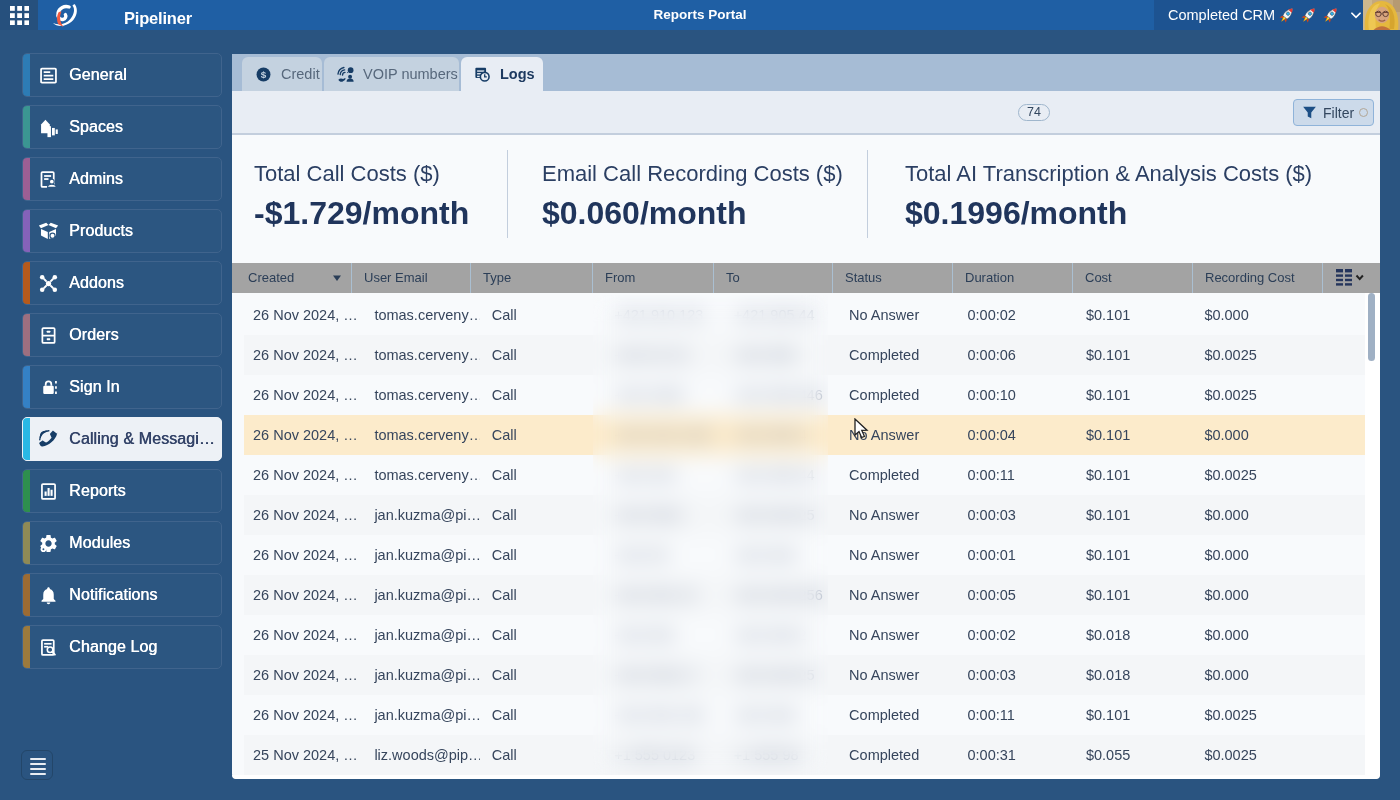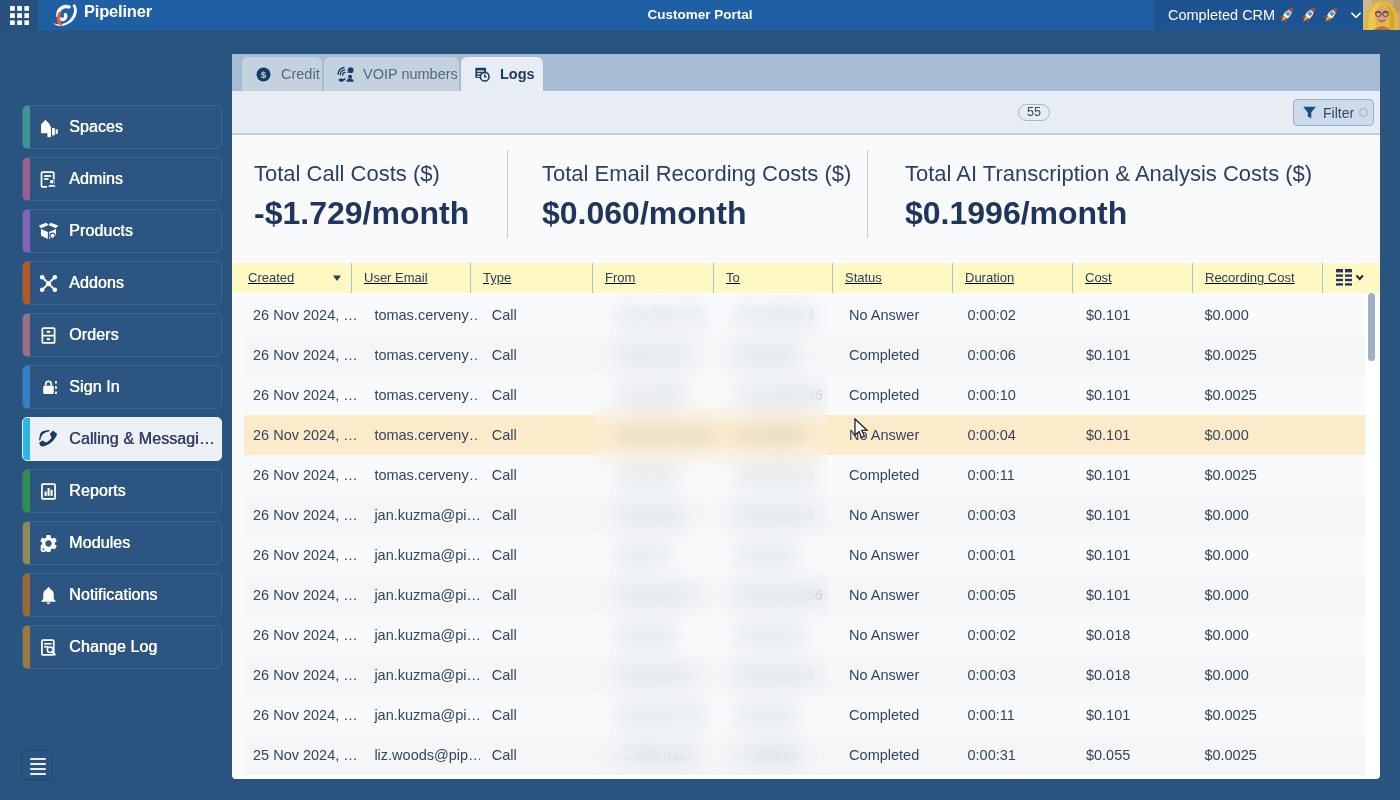--- a/index.html
+++ b/index.html
@@ -1,21 +1,21 @@
 <!DOCTYPE html>
 <html><head>
 <meta charset="utf-8">
 <style>
 * { margin:0; padding:0; box-sizing:border-box; }
 html,body { width:1400px; height:800px; overflow:hidden; font-family:"Liberation Sans", sans-serif; }
 body { background:#2a5480; position:relative; }
 #topbar { position:absolute; left:0; top:0; width:1400px; height:30px; background:#1f5fa4; }
 #gridbtn { position:absolute; left:0; top:0; width:38px; height:30px; background:#26507d; }
 #gridbtn svg { position:absolute; left:10px; top:6px; }
-#logo { position:absolute; left:50px; top:2px; height:26px; display:flex; align-items:flex-start; }
+#logo { position:absolute; left:50px; top:2px; height:26px; display:flex; align-items:flex-end;gap:40px; }
 #logotext { color:#fff; font-size:16.5px; font-weight:700; margin-left:5px; letter-spacing:-0.2px; }
 #toptitle { position:absolute; left:0; right:0; top:0; height:30px; text-align:center; line-height:30px; color:#fff; font-size:13.5px; font-weight:700; }
 #topright { position:absolute; right:0; top:0; width:246px; height:30px; background:#1d5391; display:flex; align-items:center; }
 #toprtext { color:#fff; font-size:14.5px; font-weight:400; margin-left:14px; }
 .rocket { width:21px; height:21px; margin-left:1px; }
 #chev { margin-left:8px; }
 #avatar { position:absolute; right:0; top:0; width:37px; height:30px; }
 
 
 #sidebar { position:absolute; left:0; top:30px; width:232px; height:770px; }
@@ -49,21 +49,21 @@
 #filter .fcirc { width:9px; height:9px; border:1.5px solid #b2a797; border-radius:50%; margin-left:5px; }
 #tooldiv { position:absolute; left:0; top:42px; width:1148px; height:1.5px; background:#c3cedd; }
 
 
 .sumcol { position:absolute; top:70px; }
 .sumlabel { font-size:22px; color:#2b3f63; }
 .sumval { font-size:32px; font-weight:700; color:#20355c; margin-top:8px; }
 .sumsep { position:absolute; top:59px; width:1px; height:88px; background:#c3cedd; }
 
 
-#thead { position:absolute; left:0; top:172px; width:1148px; height:30px; background:#fef9c3; display:flex;text-decoration:underline; }
+#thead { position:absolute; left:0; top:172px; width:1148px; height:30px; background:#a3a3a3; display:flex; }
 .th { height:30px; line-height:30px; font-size:13px; color:#2b3e57; padding-left:12px; border-right:1px solid #aabfd1; position:relative; }
 .th:last-child { border-right:none; }
 #tbody { position:absolute; left:0; top:204px; width:1148px; }
 .row { position:absolute; left:12px; width:1133px; height:40px; display:flex; }
 .row.alt { background:#f4f6f8; }
 .row.hl { background:#fcebcb; }
 .td { height:40px; line-height:40px; font-size:14.5px; color:#36455c; padding-left:12px; white-space:nowrap; overflow:hidden; }
 .bl { color:#707d98; padding-left:14px !important; }
 #blurpane { position:absolute; left:361px; top:204px; width:235px; height:480px; backdrop-filter:blur(11px); -webkit-backdrop-filter:blur(11px); }
 #gutter { position:absolute; left:1133px; top:202px; width:15px; height:482px; background:#fff; }
@@ -89,21 +89,21 @@
       </svg>
     </div>
   <div id="logo">
     <svg width="29" height="26" viewBox="0 0 28 26">
       <path d="M24.5 2.5 C28 7.5 26.5 15 21 19.8 C15 25 6.5 25.2 2.5 21 C8.5 23.8 15.5 22 19.6 17.3 C23.6 12.8 24.8 7 22 3.8 C22.8 2.6 24 2 24.5 2.5 Z" fill="#fff"></path>
       <path d="M18.6 5 C13.8 3.2 8.9 6 7.6 10.7 C6.5 14.7 9 18 12.3 17.5 C15 17 16 14.3 14.9 12.6" stroke="#fff" stroke-width="3.4" fill="none" stroke-linecap="round"></path>
       <path d="M11 9.6 C8.6 14.6 9.4 20.2 13 25 L7.9 22.3 C5.9 18.4 6.2 13.2 8.3 9.9 Z" fill="#f15b40"></path>
     </svg>
     <span id="logotext">Pipeliner</span>
   </div>
-  <div id="toptitle">Customer Portal</div>
+  <div id="toptitle">Reports Portal</div>
   <div id="topright">
     <span id="toprtext">Completed CRM</span>
     <svg class="rocket" viewBox="0 0 24 24">
         <g transform="rotate(40 12 12)">
           <path d="M9.2 14.5 L7.2 18.8 L11 17 Z" fill="#d84315"></path>
           <path d="M14.8 14.5 L16.8 18.8 L13 17 Z" fill="#d84315"></path>
           <path d="M12 1.5 C9.4 4.2 8.3 8 8.3 11.8 L8.9 14.8 L15.1 14.8 L15.7 11.8 C15.7 8 14.6 4.2 12 1.5Z" fill="#f5f5f5" stroke="#37474f" stroke-width="0.5"></path>
           <path d="M12 1.5 C10.8 2.7 9.9 4.2 9.3 5.8 L14.7 5.8 C14.1 4.2 13.2 2.7 12 1.5Z" fill="#e53935"></path>
           <circle cx="12" cy="9.3" r="1.9" fill="#29b6f6" stroke="#455a64" stroke-width="0.7"></circle>
           <path d="M10.3 15.2 L12 21.5 L13.7 15.2 Z" fill="#ffb300"></path>
@@ -147,20 +147,27 @@
       <circle cx="15.4" cy="13.9" r="2.7" fill="none" stroke="#634236" stroke-width="1"></circle>
       <circle cx="22.6" cy="13.9" r="2.7" fill="none" stroke="#634236" stroke-width="1"></circle>
       <path d="M18 13.9 h1.9" stroke="#634236" stroke-width="0.8"></path>
       <path d="M15.6 19.7 q3.3 2.7 6.6 0.2" stroke="#9c5f47" stroke-width="1.2" fill="none"></path>
       <path d="M10.5 30 q8.5 -7.5 17 0 Z" fill="#c0703c"></path>
     </svg>
   </div>
 </div>
 
 <div id="sidebar">
+    <div class="sitem" style="top:23px">
+      <div class="stripe" style="background:#2d7cb5"></div>
+      <svg class="sicon" viewBox="0 0 24 24">
+        <path d="M19.5 5v14h-15V5h15m0-2h-15c-1.1 0-2 .9-2 2v14c0 1.1.9 2 2 2h15c1.1 0 2-.9 2-2V5c0-1.1-.9-2-2-2zm-5.5 4H6.5v2H14V7zm3.5 4h-11v2h11v-2zm0 4h-11v2h11v-2z" fill="currentColor"></path>
+      </svg>
+      <span class="slabel">General</span>
+    </div>
     <div class="sitem" style="top:75px">
       <div class="stripe" style="background:#3b9692"></div>
       <svg class="sicon" viewBox="0 0 24 24">
         <g fill="currentColor">
           <path d="M3.5 8.5 L8.5 3.2 L13.5 8.5 V18.5 H3.5 Z"></path>
           <rect x="10.8" y="10.5" width="4" height="12.5"></rect>
           <rect x="16" y="12.5" width="3.2" height="8.5"></rect>
           <rect x="20.2" y="14.2" width="2.4" height="5.2"></rect>
         </g>
       </svg>
@@ -331,35 +338,35 @@
           <rect x="5.2" y="13.6" width="4" height="1.7" fill="#e8edf4"></rect>
           <circle cx="14.8" cy="14.8" r="5.5" fill="#e8edf4" stroke="currentColor" stroke-width="2"></circle>
           <path d="M14.8 11.8 v3.2 h2.6" stroke="currentColor" stroke-width="1.7" fill="none"></path>
         </svg>
         <span class="tlabel" style="margin-left:8px">Logs</span>
       </div>
     </div>
   <div id="content">
     <div id="toolstrip"></div>
       <div id="tooldiv"></div>
-      <div id="count">55</div>
+      <div id="count">74</div>
     <div id="filter">
         <svg width="17" height="17" viewBox="0 0 24 24" style="margin-left:7px">
           <path d="M3 4 H21 L14.5 12 V20 L9.5 17.5 V12 Z" fill="#1d4f85"></path>
         </svg>
         <span class="flabel">Filter</span>
         <span class="fcirc"></span>
       </div>
     <div class="sumcol" style="left:22px">
         <div class="sumlabel">Total Call Costs ($)</div>
         <div class="sumval">-$1.729/month</div>
       </div>
     <div class="sumsep" style="left:275px"></div>
     <div class="sumcol" style="left:310px">
-        <div class="sumlabel">Total Email Recording Costs ($)</div>
+        <div class="sumlabel">Email Call Recording Costs ($)</div>
         <div class="sumval">$0.060/month</div>
       </div>
     <div class="sumsep" style="left:635px"></div>
     <div class="sumcol" style="left:673px">
         <div class="sumlabel">Total AI Transcription &amp; Analysis Costs ($)</div>
         <div class="sumval">$0.1996/month</div>
       </div>
     <div id="thead">
         <div class="th" style="width:120px;padding-left:16px">Created<svg width="10" height="10" viewBox="0 0 10 10" style="position:absolute;right:9px;top:10px">
             <path d="M1 2.5h8L5 8z" fill="#2b3e57"></path>

